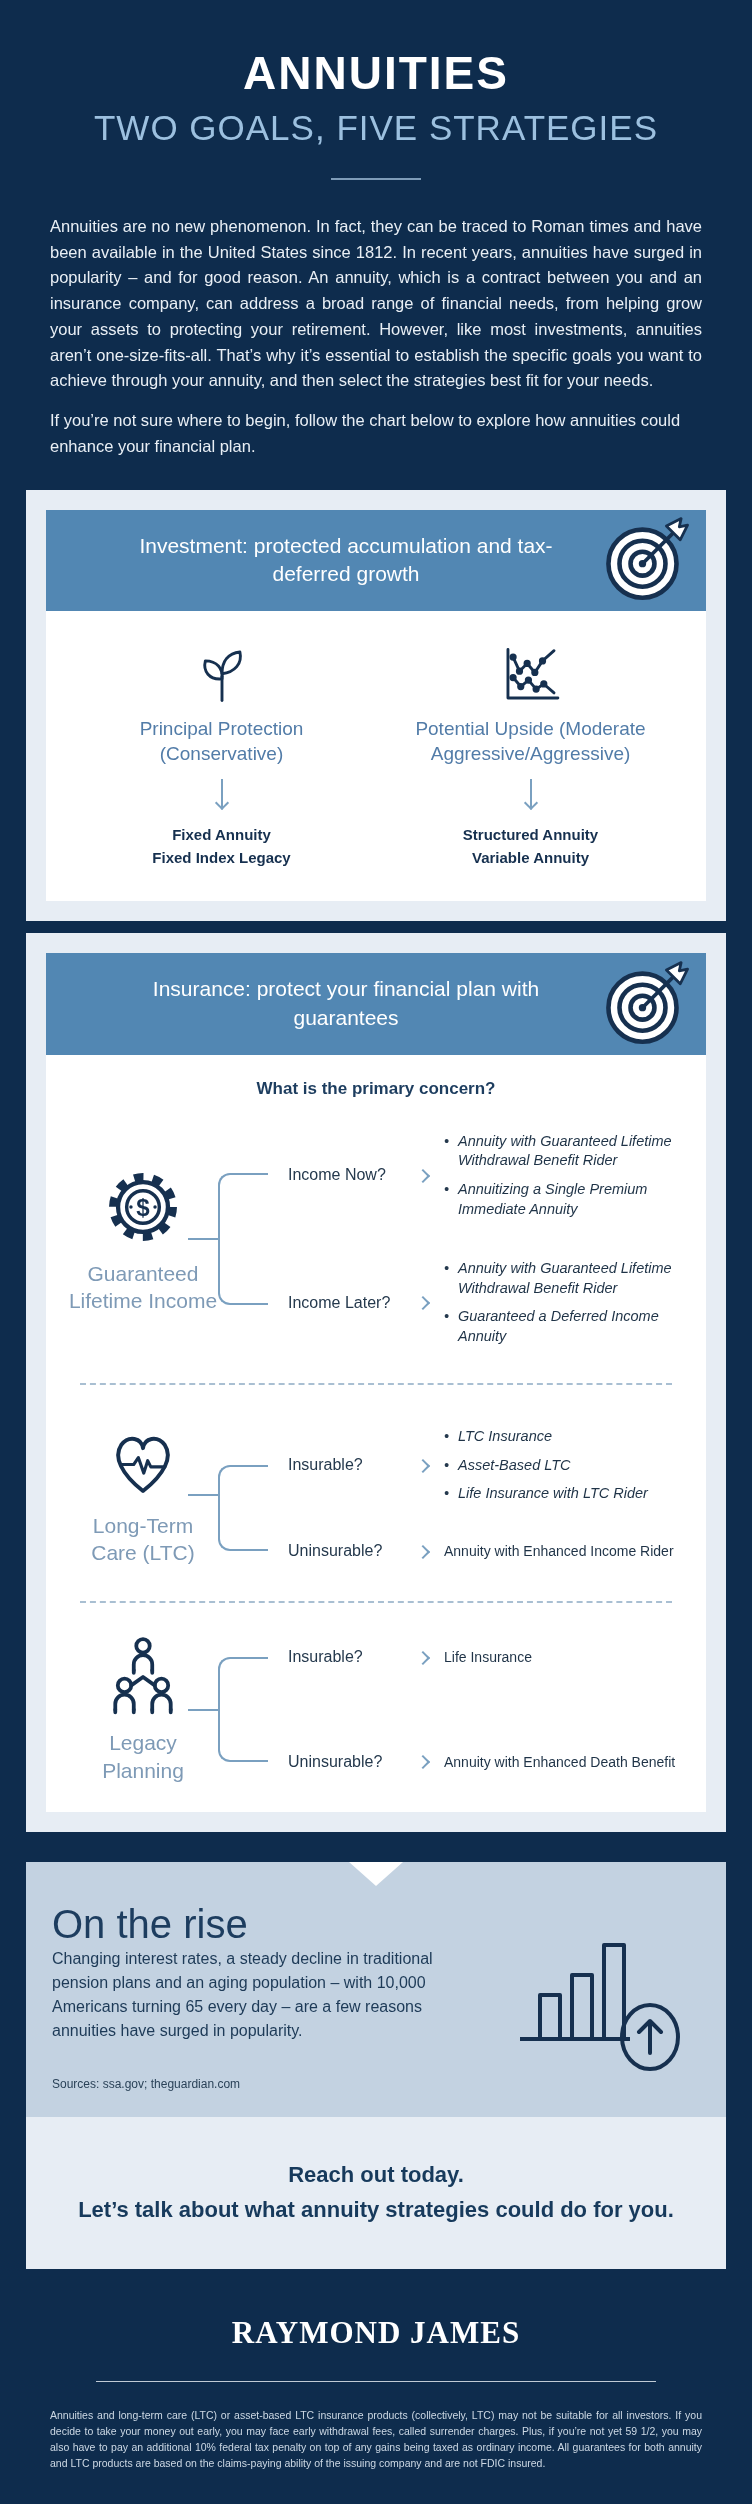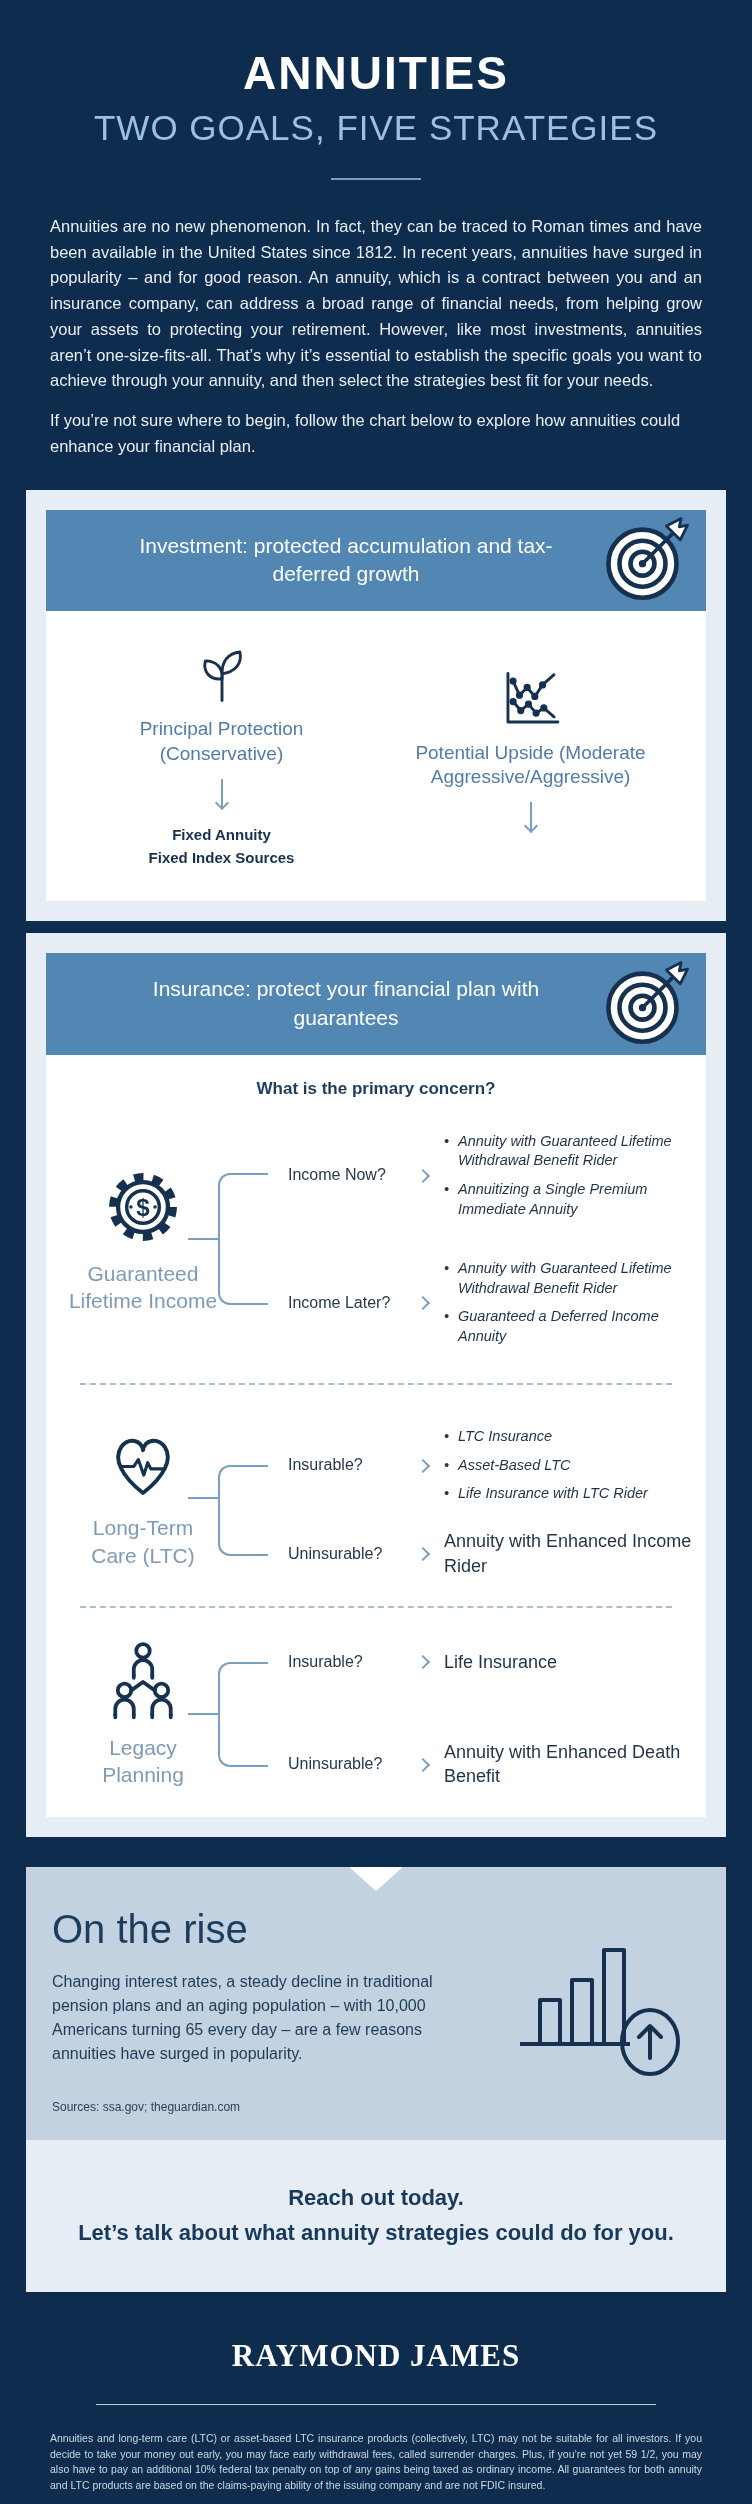--- a/index.html
+++ b/index.html
@@ -67,29 +67,29 @@
   .g3 .branch{min-height:44px;}
   .g3 .branch + .branch{margin-top:42px;}
   .q{width:148px;flex-shrink:0;font-size:16px;color:#25394d;padding-left:12px;}
   .harrow{flex:1;height:2px;background:var(--line);position:relative;margin:0 16px 0 4px;}
   .harrow::after{content:"";position:absolute;right:0;top:-3.5px;width:8px;height:8px;
     border-top:2px solid var(--line);border-right:2px solid var(--line);transform:rotate(45deg);}
   .res{width:256px;flex-shrink:0;}
   .res ul{list-style:none;}
   .res li{position:relative;padding-left:14px;font-size:14.5px;line-height:1.35;color:#1f3347;margin:9px 0;font-style:italic;}
   .res li::before{content:"\2022";position:absolute;left:0;color:#25394d;}
-  .res .plain{font-size:18px;color:#1f3347;line-height:1.35;}
+  .res .plain{font-size:14px;color:#1f3347;line-height:1.35;}
   .h-dash{border-top:2px dashed var(--dash);margin:26px 12px;}
   
   .rise{position:relative;background:var(--gray);margin:30px 26px 0;padding:40px 0 26px 26px;
     display:flex;align-items:flex-start;color:#1d3a57;}
   .rise-notch{position:absolute;top:0;left:50%;transform:translateX(-50%);width:0;height:0;
     border-left:27px solid transparent;border-right:27px solid transparent;border-top:24px solid #ffffff;}
   .rise-text{width:430px;}
-  .rise-head{font-size:40px;color:#1d3d5f;margin-bottom:18px;}
+  .rise-head{font-size:40px;color:#1d3d5f;}
   .rise-body{font-size:16px;line-height:1.5;color:#1d3a57;}
   .rise-sources{font-size:12px;color:#2a4258;margin-top:34px;}
   .rise-icon{flex:1;display:flex;justify-content:center;padding-top:14px;}
   
   .cta{background:var(--pale);margin:0 26px;padding:40px 40px 42px;text-align:center;}
   .cta div{font-size:22px;font-weight:bold;color:#173a5c;line-height:1.6;}
   
   .footer{padding:30px 50px 36px;}
   .logo{font-family:"Liberation Serif","DejaVu Serif",serif;font-weight:bold;font-size:31px;
     letter-spacing:1px;color:#ffffff;text-align:center;margin-top:16px;}
@@ -129,21 +129,21 @@
           <svg width="64" height="64" viewBox="0 0 100 100" fill="none" stroke="#16304f" stroke-width="4.5" stroke-linecap="round" stroke-linejoin="round">
             <path d="M50,90 C50,72 50,62 50,52"></path>
             <path d="M50,56 C30,58 20,44 24,28 C42,28 52,40 50,56 Z"></path>
             <path d="M50,48 C50,28 60,16 78,14 C82,32 70,46 50,48 Z"></path>
           </svg>
         </div>
         <div class="opt-label">Principal Protection (Conservative)</div>
         <div class="varrow"></div>
         <div class="opt-results">
           <div>Fixed Annuity</div>
-          <div>Fixed Index Sources</div>
+          <div>Fixed Index Legacy</div>
         </div>
       </div>
       <div class="v-dash"></div>
       <div class="col">
         <div class="opt-icon">
           <svg width="66" height="64" viewBox="0 0 100 100" fill="none" stroke="#16304f" stroke-width="4.5" stroke-linecap="round" stroke-linejoin="round">
             <path d="M14,10 V86 H92"></path>
             <polyline points="22,22 32,44 44,32 56,46 68,28 86,12"></polyline>
             <circle cx="22" cy="22" r="3.4" fill="#16304f"></circle>
               <circle cx="32" cy="44" r="3.4" fill="#16304f"></circle>
@@ -153,20 +153,24 @@
             <polyline points="22,54 34,68 46,58 58,72 70,64 86,78"></polyline>
             <circle cx="22" cy="54" r="3.4" fill="#16304f"></circle>
               <circle cx="34" cy="68" r="3.4" fill="#16304f"></circle>
             <circle cx="46" cy="58" r="3.4" fill="#16304f"></circle>
               <circle cx="58" cy="72" r="3.4" fill="#16304f"></circle>
             <circle cx="70" cy="64" r="3.4" fill="#16304f"></circle>
           </svg>
         </div>
         <div class="opt-label">Potential Upside (Moderate Aggressive/Aggressive)</div>
         <div class="varrow"></div>
+        <div class="opt-results">
+          <div>Structured Annuity</div>
+          <div>Variable Annuity</div>
+        </div>
       </div>
     </div>
   </div>
 </div>
 
 <div class="card">
   <div class="banner">
     <span class="banner-text">Insurance: protect your financial plan with guarantees</span>
     <span class="target">
       <svg width="92" height="92" viewBox="0 0 100 100">

